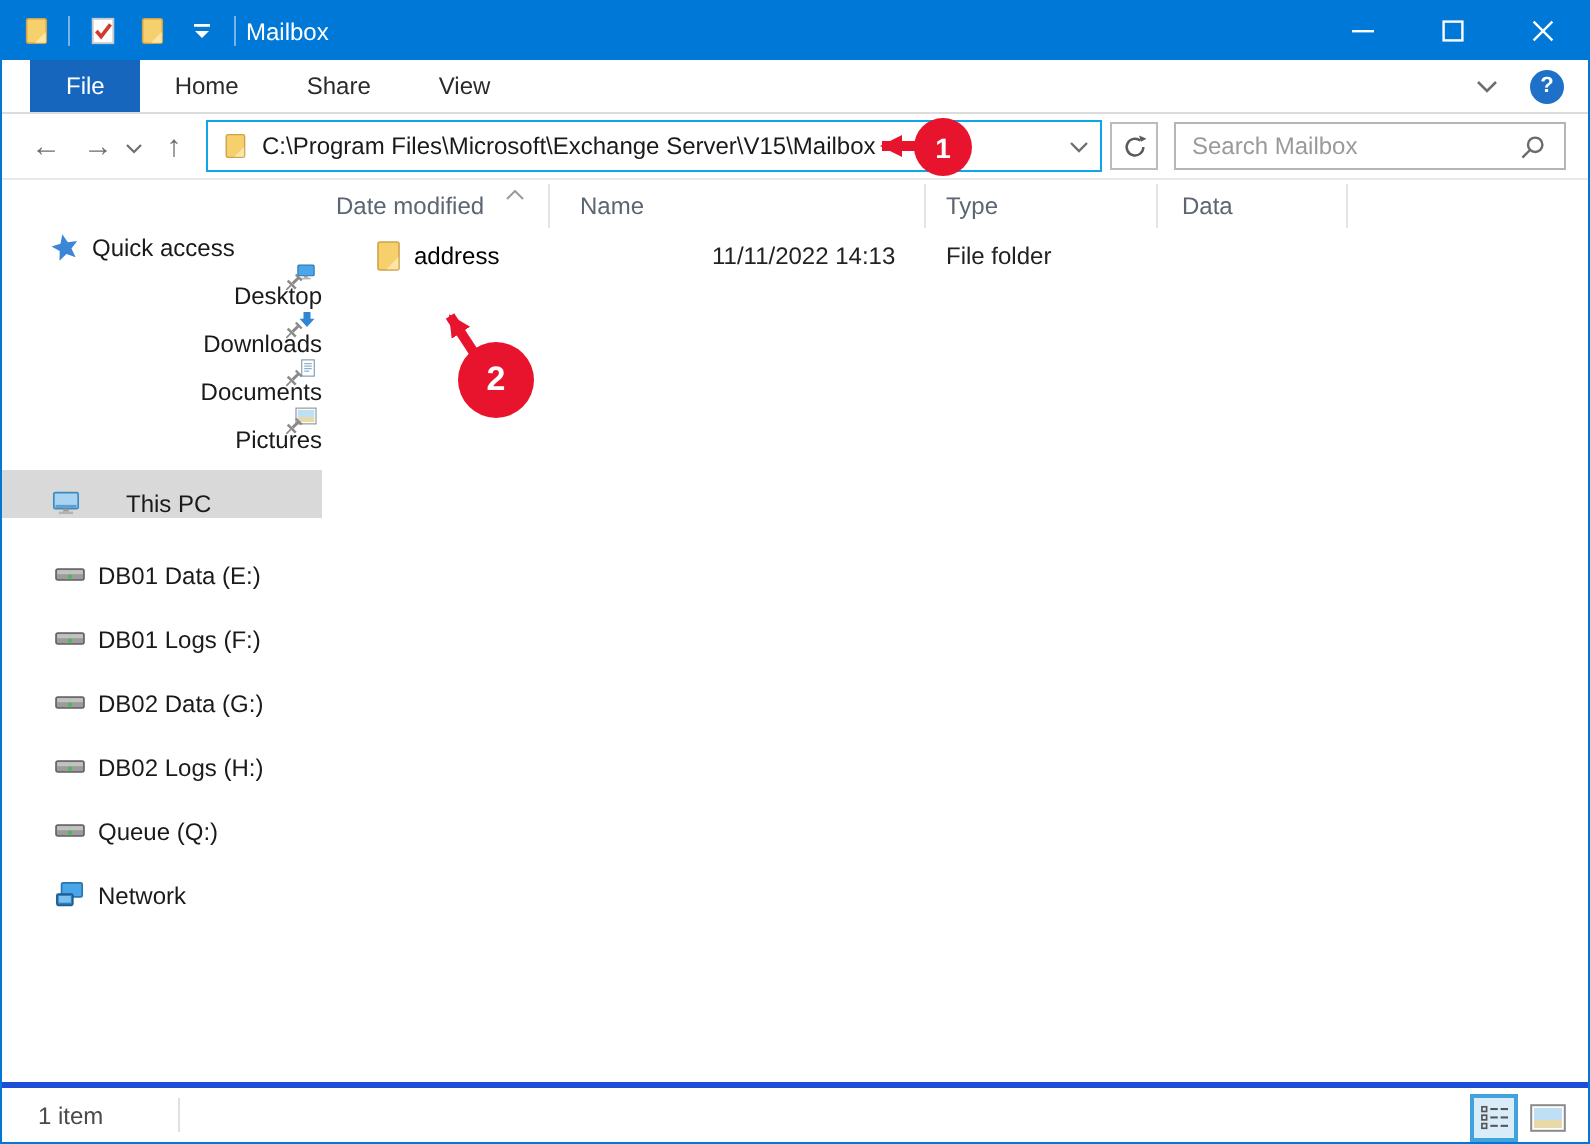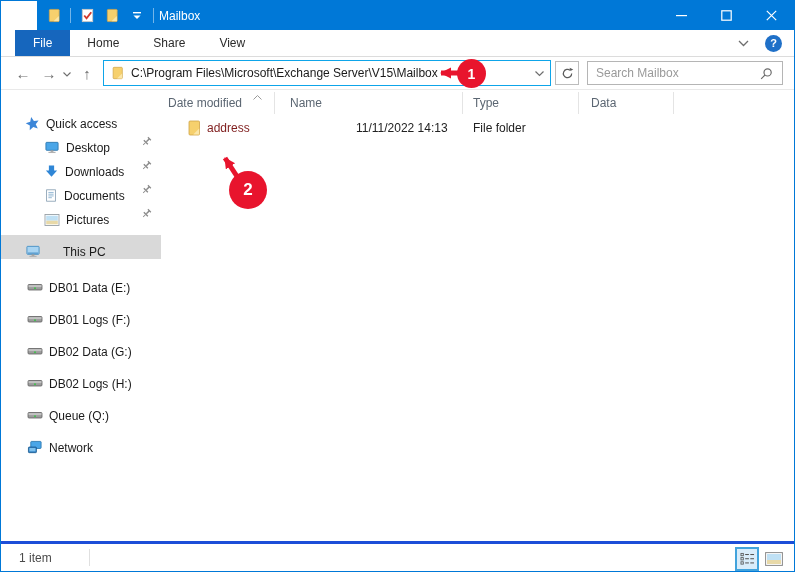--- a/index.html
+++ b/index.html
@@ -1,20 +1,20 @@
 <!DOCTYPE html>
 <html><head>
 <meta charset="utf-8">
 <style>
   * { margin:0; padding:0; box-sizing:border-box; }
   html,body { width:795px; height:572px; font-family:"Liberation Sans", sans-serif; font-size:12px; background:#fff; }
   .window { position:relative; width:795px; height:572px; border:1px solid #0078d7; background:#fff; display:flex; flex-direction:column; overflow:hidden; }
 
   
-  .titlebar { height:29px; background:#0078d7; display:flex; align-items:center; color:#fff; flex:0 0 auto;margin-left:36px; }
+  .titlebar { height:29px; background:#0078d7; display:flex; align-items:center; color:#fff; flex:0 0 auto; }
   .tb-icons { display:flex; align-items:center; padding-left:8px; gap:7px; }
   .tb-sep { width:1px; height:15px; background:rgba(255,255,255,.45); }
   .tb-btn { display:flex; align-items:center; justify-content:center; width:18px; height:20px; }
   .title-text { margin-left:5px; font-size:12px; }
   .win-controls { margin-left:auto; display:flex; height:29px; }
   .win-btn { width:45px; height:29px; display:flex; align-items:center; justify-content:center; }
 
   
   .menubar { height:27px; background:#fff; border-bottom:1px solid #dcdcdc; display:flex; align-items:stretch; flex:0 0 auto; }
   .tab { display:flex; align-items:center; padding:0 17px; color:#2b2b2b; cursor:default;text-align:right; }
@@ -30,39 +30,39 @@
   .addr-chevron { margin-left:auto; }
   .refresh-btn { margin-left:4px; width:24px; height:24px; border:1px solid #bcbcbc; display:flex; align-items:center; justify-content:center; background:#fff; }
   .searchbox { margin-left:8px; width:196px; height:24px; border:1px solid #b5b5b5; display:flex; align-items:center; padding:0 2px 0 0; background:#fff; }
   .searchbox input { flex:1; border:none; outline:none; font:12px "Liberation Sans", sans-serif; color:#c2410c; padding:0 8px; min-width:0; background:transparent; }
   .searchbox input::placeholder { color:#9a9a9a; }
 
   
   .main { flex:1; display:flex; background:#fff; position:relative; overflow:hidden; }
   .sidebar { width:160px; flex:0 0 auto; padding-top:17px; }
   .side-item { height:24px; display:flex; align-items:flex-end; padding-left:24px; color:#1a1a1a; position:relative; }
-  .side-item.child { padding-left:43px; }
+  .side-item.child { padding-left:15px;flex-direction:column; }
   .side-item.drive { height:32px; padding-left:26px; }
   .side-item.selected { background:#d9d9d9; }
   .side-item .lbl { margin-left:6px; white-space:nowrap; }
   .pin { position:absolute; right:9px; top:50%; transform:translateY(-50%); }
   .gap-sm { margin-top:8px;gap:16px; }
   .gap-drv { margin-top:4px; }
 
   .content { flex:1; position:relative; }
   .col-headers { height:26px; display:flex; position:relative; color:#5b6672; }
   .col { display:flex; align-items:center; border-right:1px solid #e4e4e4; height:22px; margin-top:2px; }
   .col-name { width:188px; padding-left:15px; }
   .col-date { width:114px; padding-left:7px; }
   .col-type { width:116px; padding-left:10px; }
   .col-size { width:95px; padding-left:12px; }
   .sort-ind { position:absolute; left:92px; top:-1px; }
   .file-row { height:24px; display:flex; align-items:center; color:#222; }
   .cell-name { width:188px; display:flex; align-items:center; padding-left:25px; }
-  .cell-name .nm { margin-left:5px; color:#7f1d1d; }
+  .cell-name .nm { margin-left:5px; color:#000000; }
   .cell-date { width:114px; padding-left:7px; }
   .cell-type { width:116px; padding-left:10px; }
 
   
   .statusbar { height:30px; border-top:3px solid #1d4ed8; display:flex; align-items:center; padding-left:18px; color:#4a4a4a; flex:0 0 auto; position:relative; background:#fff; }
   .status-sep { position:absolute; left:88px; top:5px; bottom:5px; width:1px; background:#e0e0e0; }
   .view-btns { position:absolute; right:8px; top:3px; display:flex; gap:3px; }
   .view-btn { width:24px; height:24px; display:flex; align-items:center; justify-content:center; border:1px solid transparent; background:#fff; }
   .view-btn.selected { border:2px solid #42a3dc; background:#d9ecfa; }
   .view-btn.thumb { border:1px solid #fff; }

